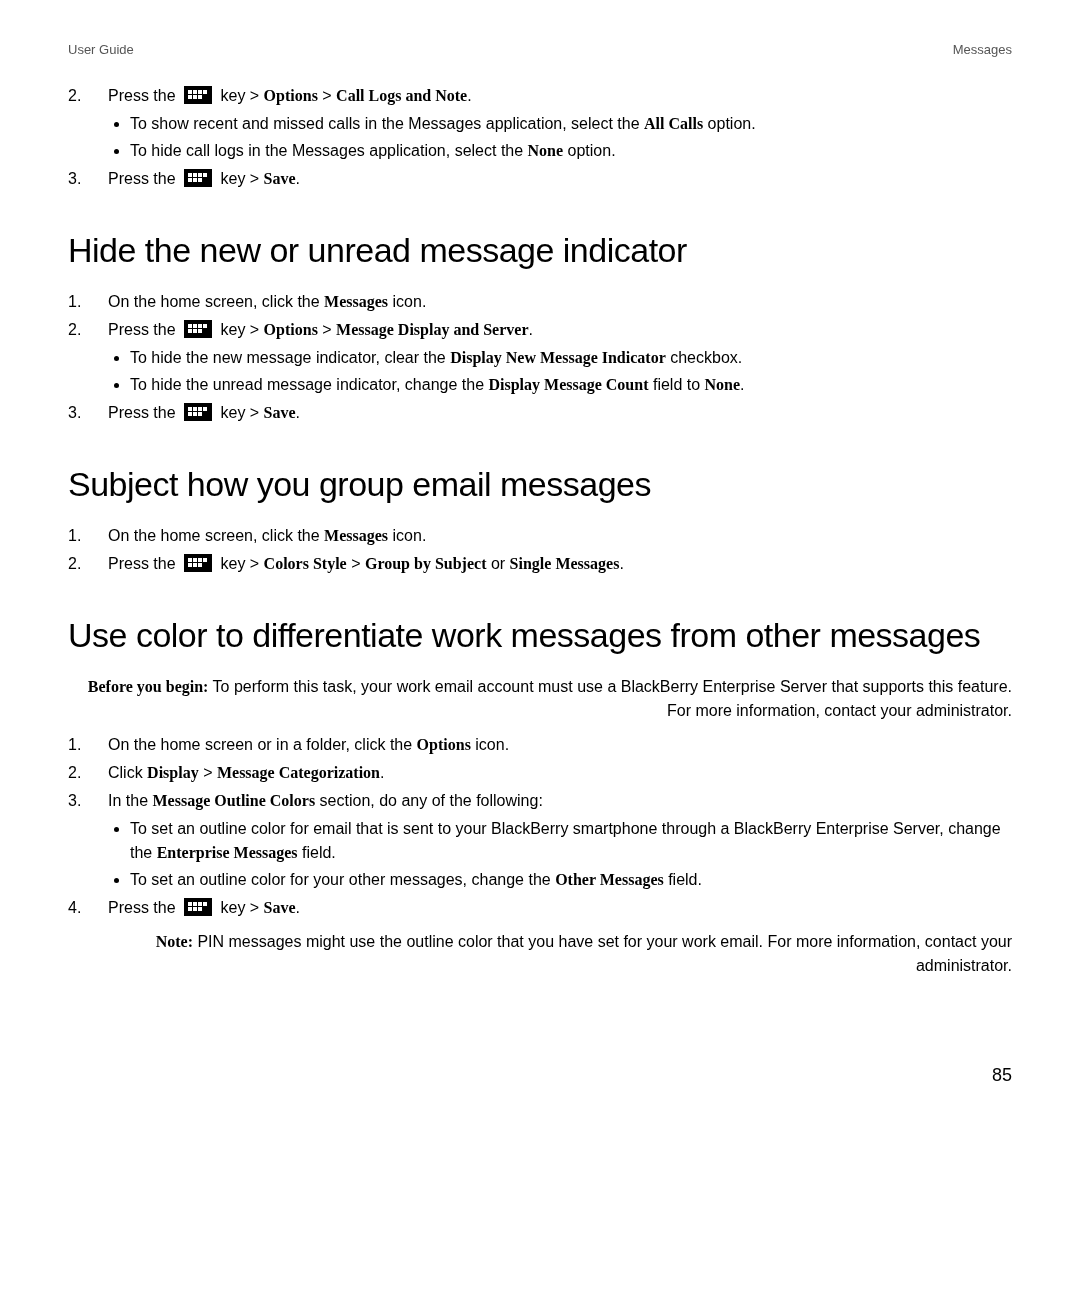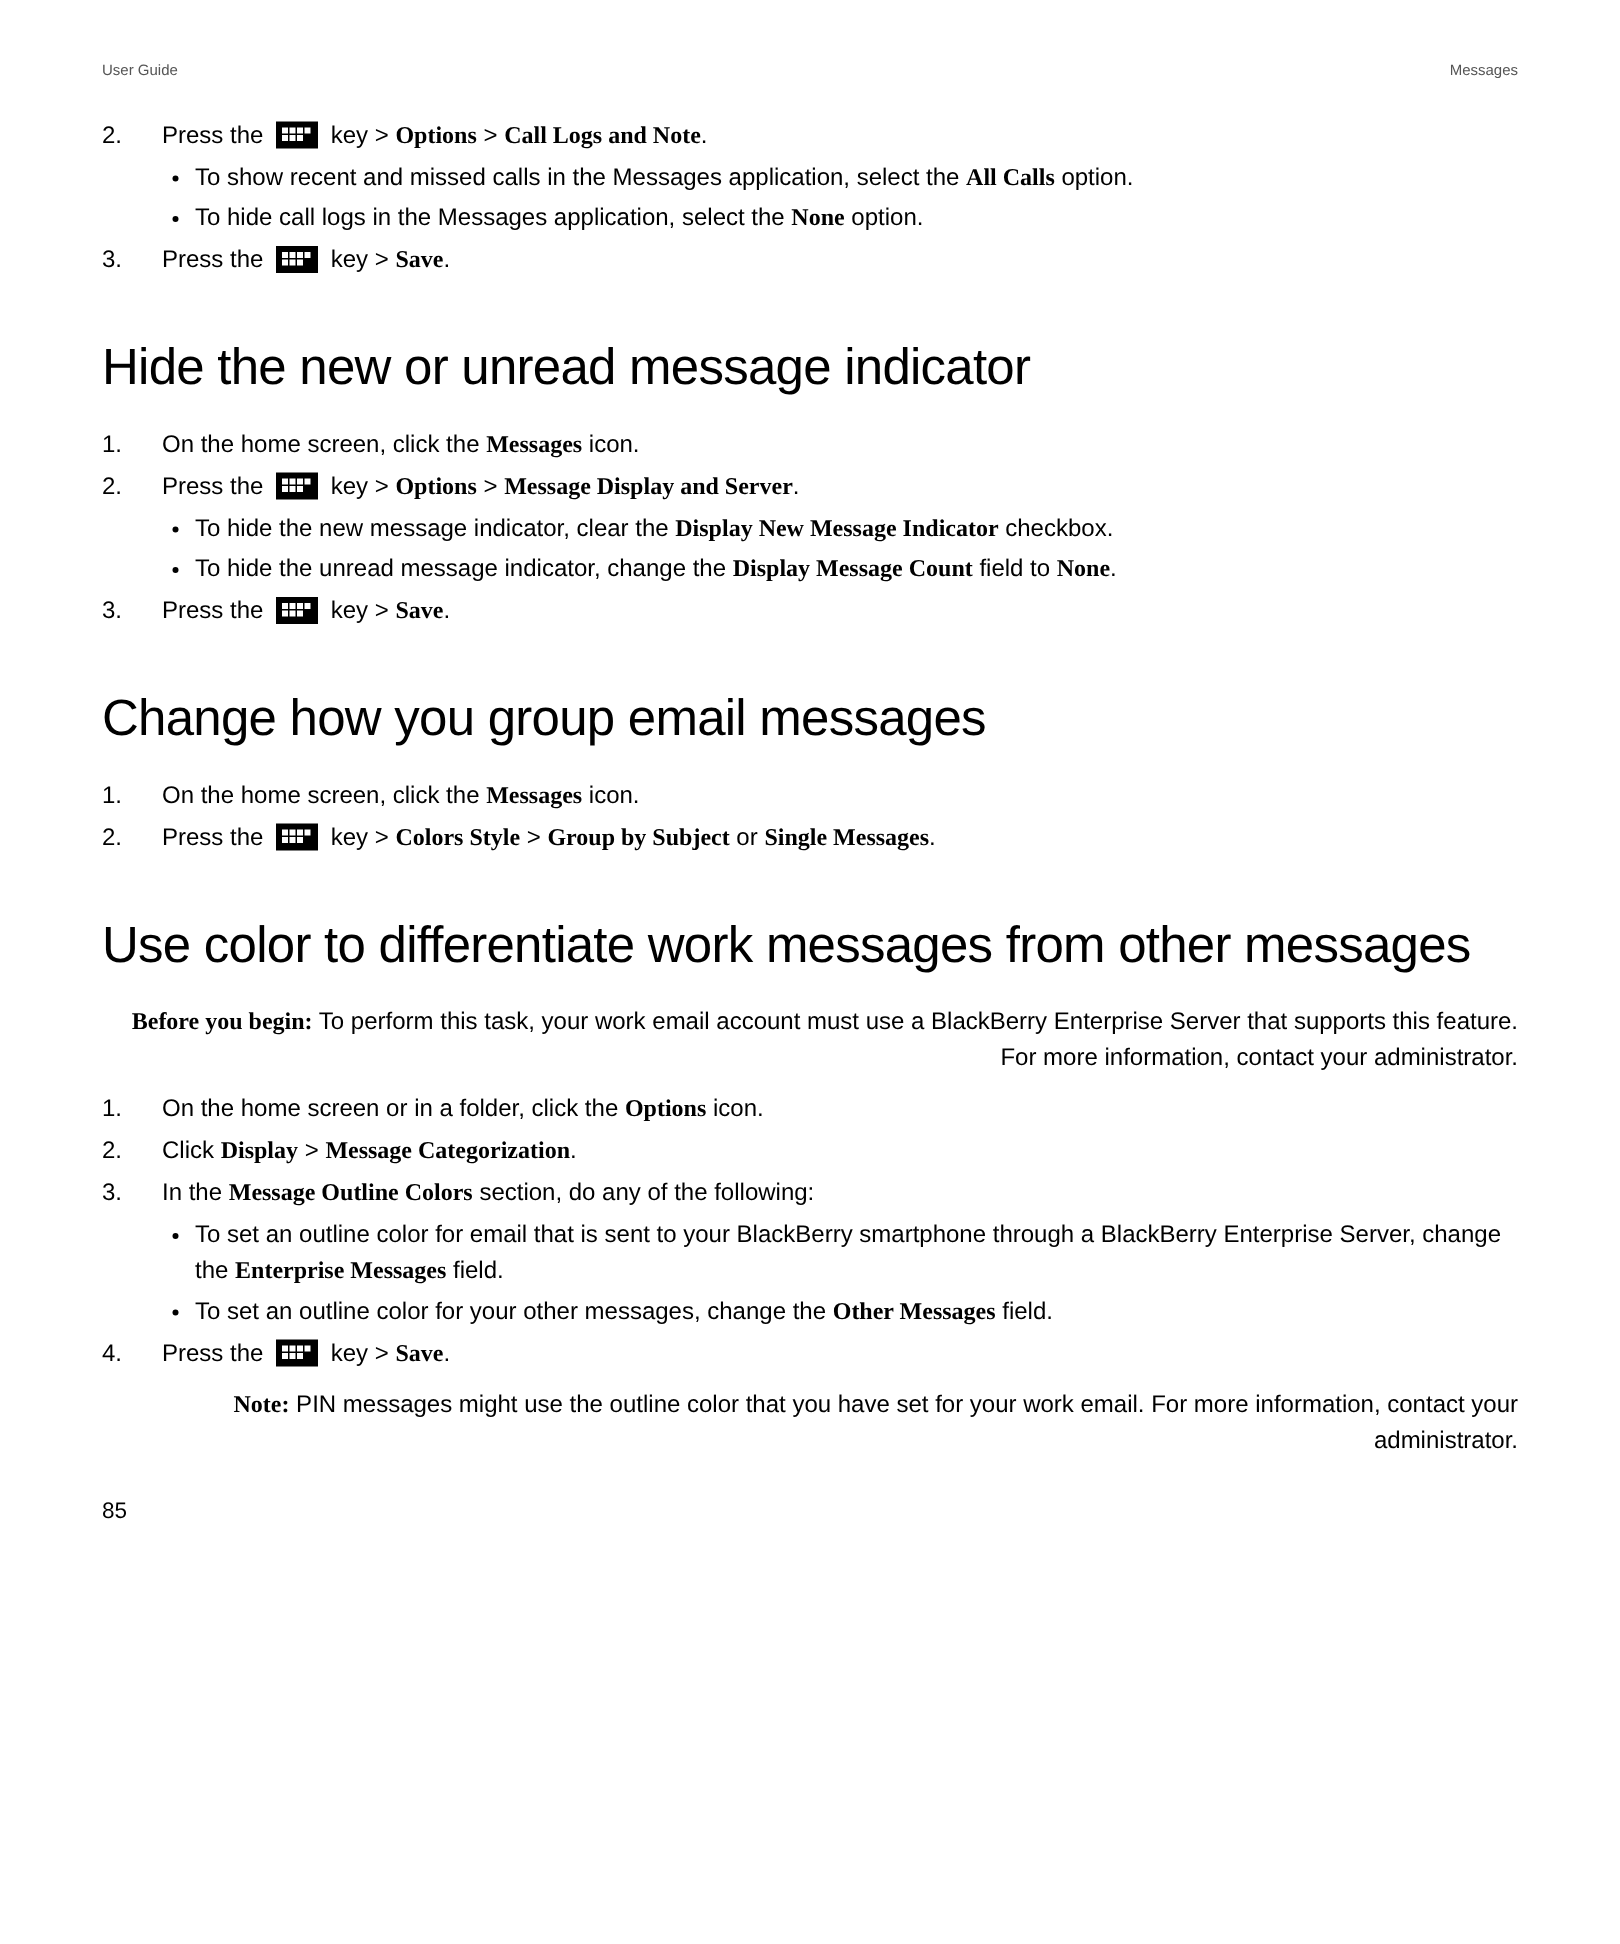--- a/index.html
+++ b/index.html
@@ -9,21 +9,21 @@
     margin: 0;
     padding: 40px 68px 40px 68px;
     width: 1080px;
     box-sizing: border-box;
     font-size: 16px;
     line-height: 1.5;
   }
   .header {
     display: flex;
     justify-content: space-between;
-    font-size: 10px;
+    font-size: 13px;
     color: #555;
     margin-bottom: 24px;
   }
   h1 {
     font-weight: 400;
     font-size: 34px;
     margin: 34px 0 14px 0;
     letter-spacing: -0.5px;
   }
   ol.steps {
@@ -73,23 +73,23 @@
   }
   b {
     font-weight: bold;
     font-family: Liberation Serif, serif;
   }
   .para {
     margin: 10px 0;
     text-align: right;
   }
   .pagenum {
-    text-align: left;
-    margin-top: 24px;
-    font-size: 15px;
+    text-align: right;
+    margin-top: 84px;
+    font-size: 18px;
   }
 </style>
 </head>
 <body>
 
 <div class="header">
   <span>User Guide</span>
   <span>Messages</span>
 </div>
 
@@ -133,21 +133,21 @@
 </ul>
 <ol class="steps">
   <li>
     <span class="num">3.</span>
     <span class="body">
       <span>Press the </span><span class="bbkey"></span><span> key &gt; </span><b>Save</b><span>.</span>
     </span>
   </li>
 </ol>
 
-<h1>Change how you group email messages</h1>
+<h1>Subject how you group email messages</h1>
 <ol class="steps">
   <li>
     <span class="num">1.</span>
     <span class="body"><span>On the home screen, click the </span><b>Messages</b><span> icon.</span></span>
   </li>
   <li>
     <span class="num">2.</span>
     <span class="body">
       <span>Press the </span><span class="bbkey"></span><span> key &gt; </span><b>Colors Style</b><span> &gt; </span><b>Group by Subject</b><span> or </span><b>Single Messages</b><span>.</span>
     </span>

